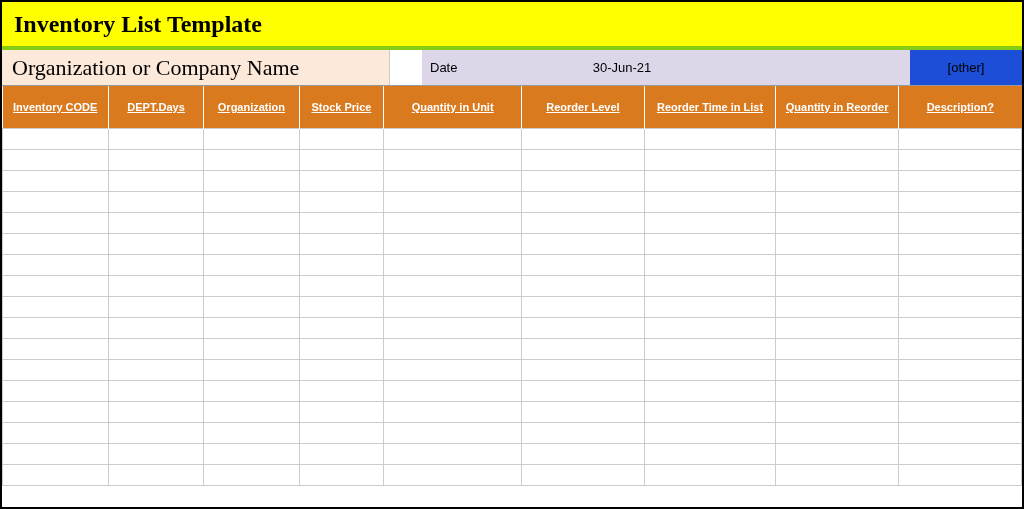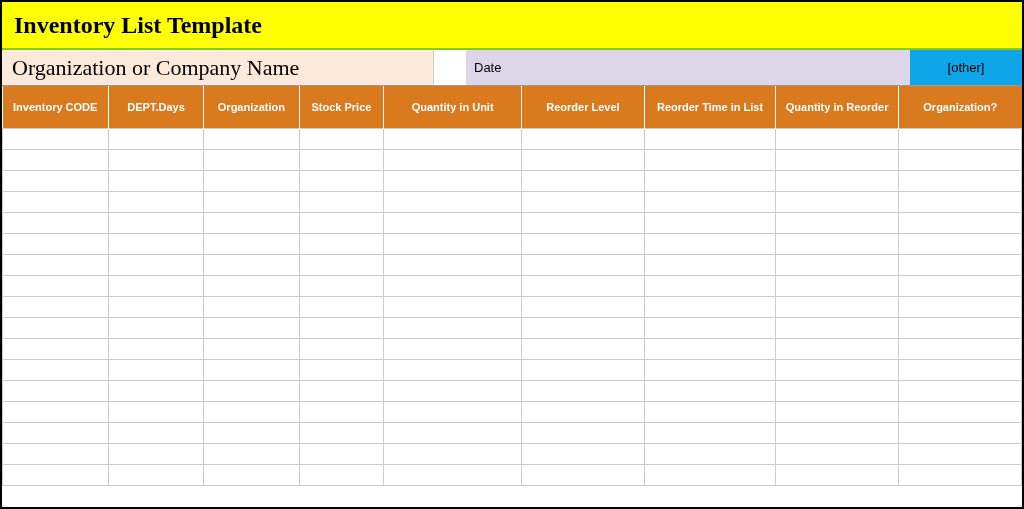--- a/index.html
+++ b/index.html
@@ -10,21 +10,21 @@
     body {
       font-family: Arial, sans-serif;
       width: 1024px;
       height: 509px;
       background: #fff;
       border: 2px solid #000;
     }
     .title-bar {
       background: #ffff00;
       padding: 8px 12px;
-      border-bottom: 2px solid #84cc16;
+      border-bottom: 4px solid #84cc16;
       height: 48px;
       display: flex;
       align-items: center;
     }
     .title-bar span {
       font-size: 24px;
       font-weight: bold;
       color: #000;
       font-family: "Times New Roman", serif;
     }
@@ -32,21 +32,21 @@
       display: flex;
       height: 36px;
       border-bottom: 1px solid #999;
     }
     .org-name {
       background: #fce9da;
       padding: 4px 10px;
       font-size: 22px;
       font-family: "Times New Roman", serif;
       color: #000;
-      width: 432px;
+      width: 388px;
       display: flex;
       align-items: center;
       border-right: 1px solid #ccc;
     }
     .date-label {
       background: #dcd6e8;
       padding: 4px 8px;
       font-size: 13px;
       color: #000;
       width: 120px;
@@ -62,21 +62,21 @@
       width: 160px;
       display: flex;
       align-items: center;
       justify-content: center;
     }
     .spacer {
       background: #dcd6e8;
       flex: 1;
     }
     .other {
-      background: #0ea5e9;
+      background: #1d4ed8;
       padding: 4px 8px;
       font-size: 13px;
       color: #000;
       width: 112px;
       display: flex;
       align-items: center;
       justify-content: center;
     }
     table {
       width: 100%;
@@ -86,20 +86,21 @@
     thead th {
       background: #d97a1f;
       color: #fff;
       font-size: 11px;
       font-weight: bold;
       padding: 6px 4px;
       text-align: center;
       border-right: 1px solid #fff;
       height: 42px;
       vertical-align: middle;
+      text-decoration: underline;
     }
     thead th:last-child {
       border-right: none;
     }
     tbody td {
       border: 1px solid #ccc;
       height: 21px;
       font-size: 11px;
       padding: 2px 6px;
       text-align: center;
@@ -118,20 +119,21 @@
 </head>
 <body>
 
 <div class="title-bar">
   <span>Inventory List Template</span>
 </div>
 
 <div class="info-row">
   <div class="org-name">Organization  or Company Name</div>
   <div class="date-label">Date</div>
+  <div class="date-value">30-Jun-21</div>
   <div class="spacer"></div>
   <div class="other">[other]</div>
 </div>
 
 <table>
   <colgroup>
     <col class="col-0">
       <col class="col-1">
       <col class="col-2">
       <col class="col-3">
@@ -144,21 +146,21 @@
   <thead>
     <tr id="header-row">
         <th>Inventory CODE</th>
         <th>DEPT.Days</th>
         <th>Organization</th>
         <th>Stock Price</th>
         <th>Quantity in Unit</th>
         <th>Reorder Level</th>
         <th>Reorder Time in List</th>
         <th>Quantity in Reorder</th>
-        <th>Organization?</th>
+        <th>Description?</th>
       </tr>
   </thead>
   <tbody id="table-body">
       <tr>
         <td></td>
         <td></td>
         <td></td>
         <td></td>
         <td></td>
         <td></td>

